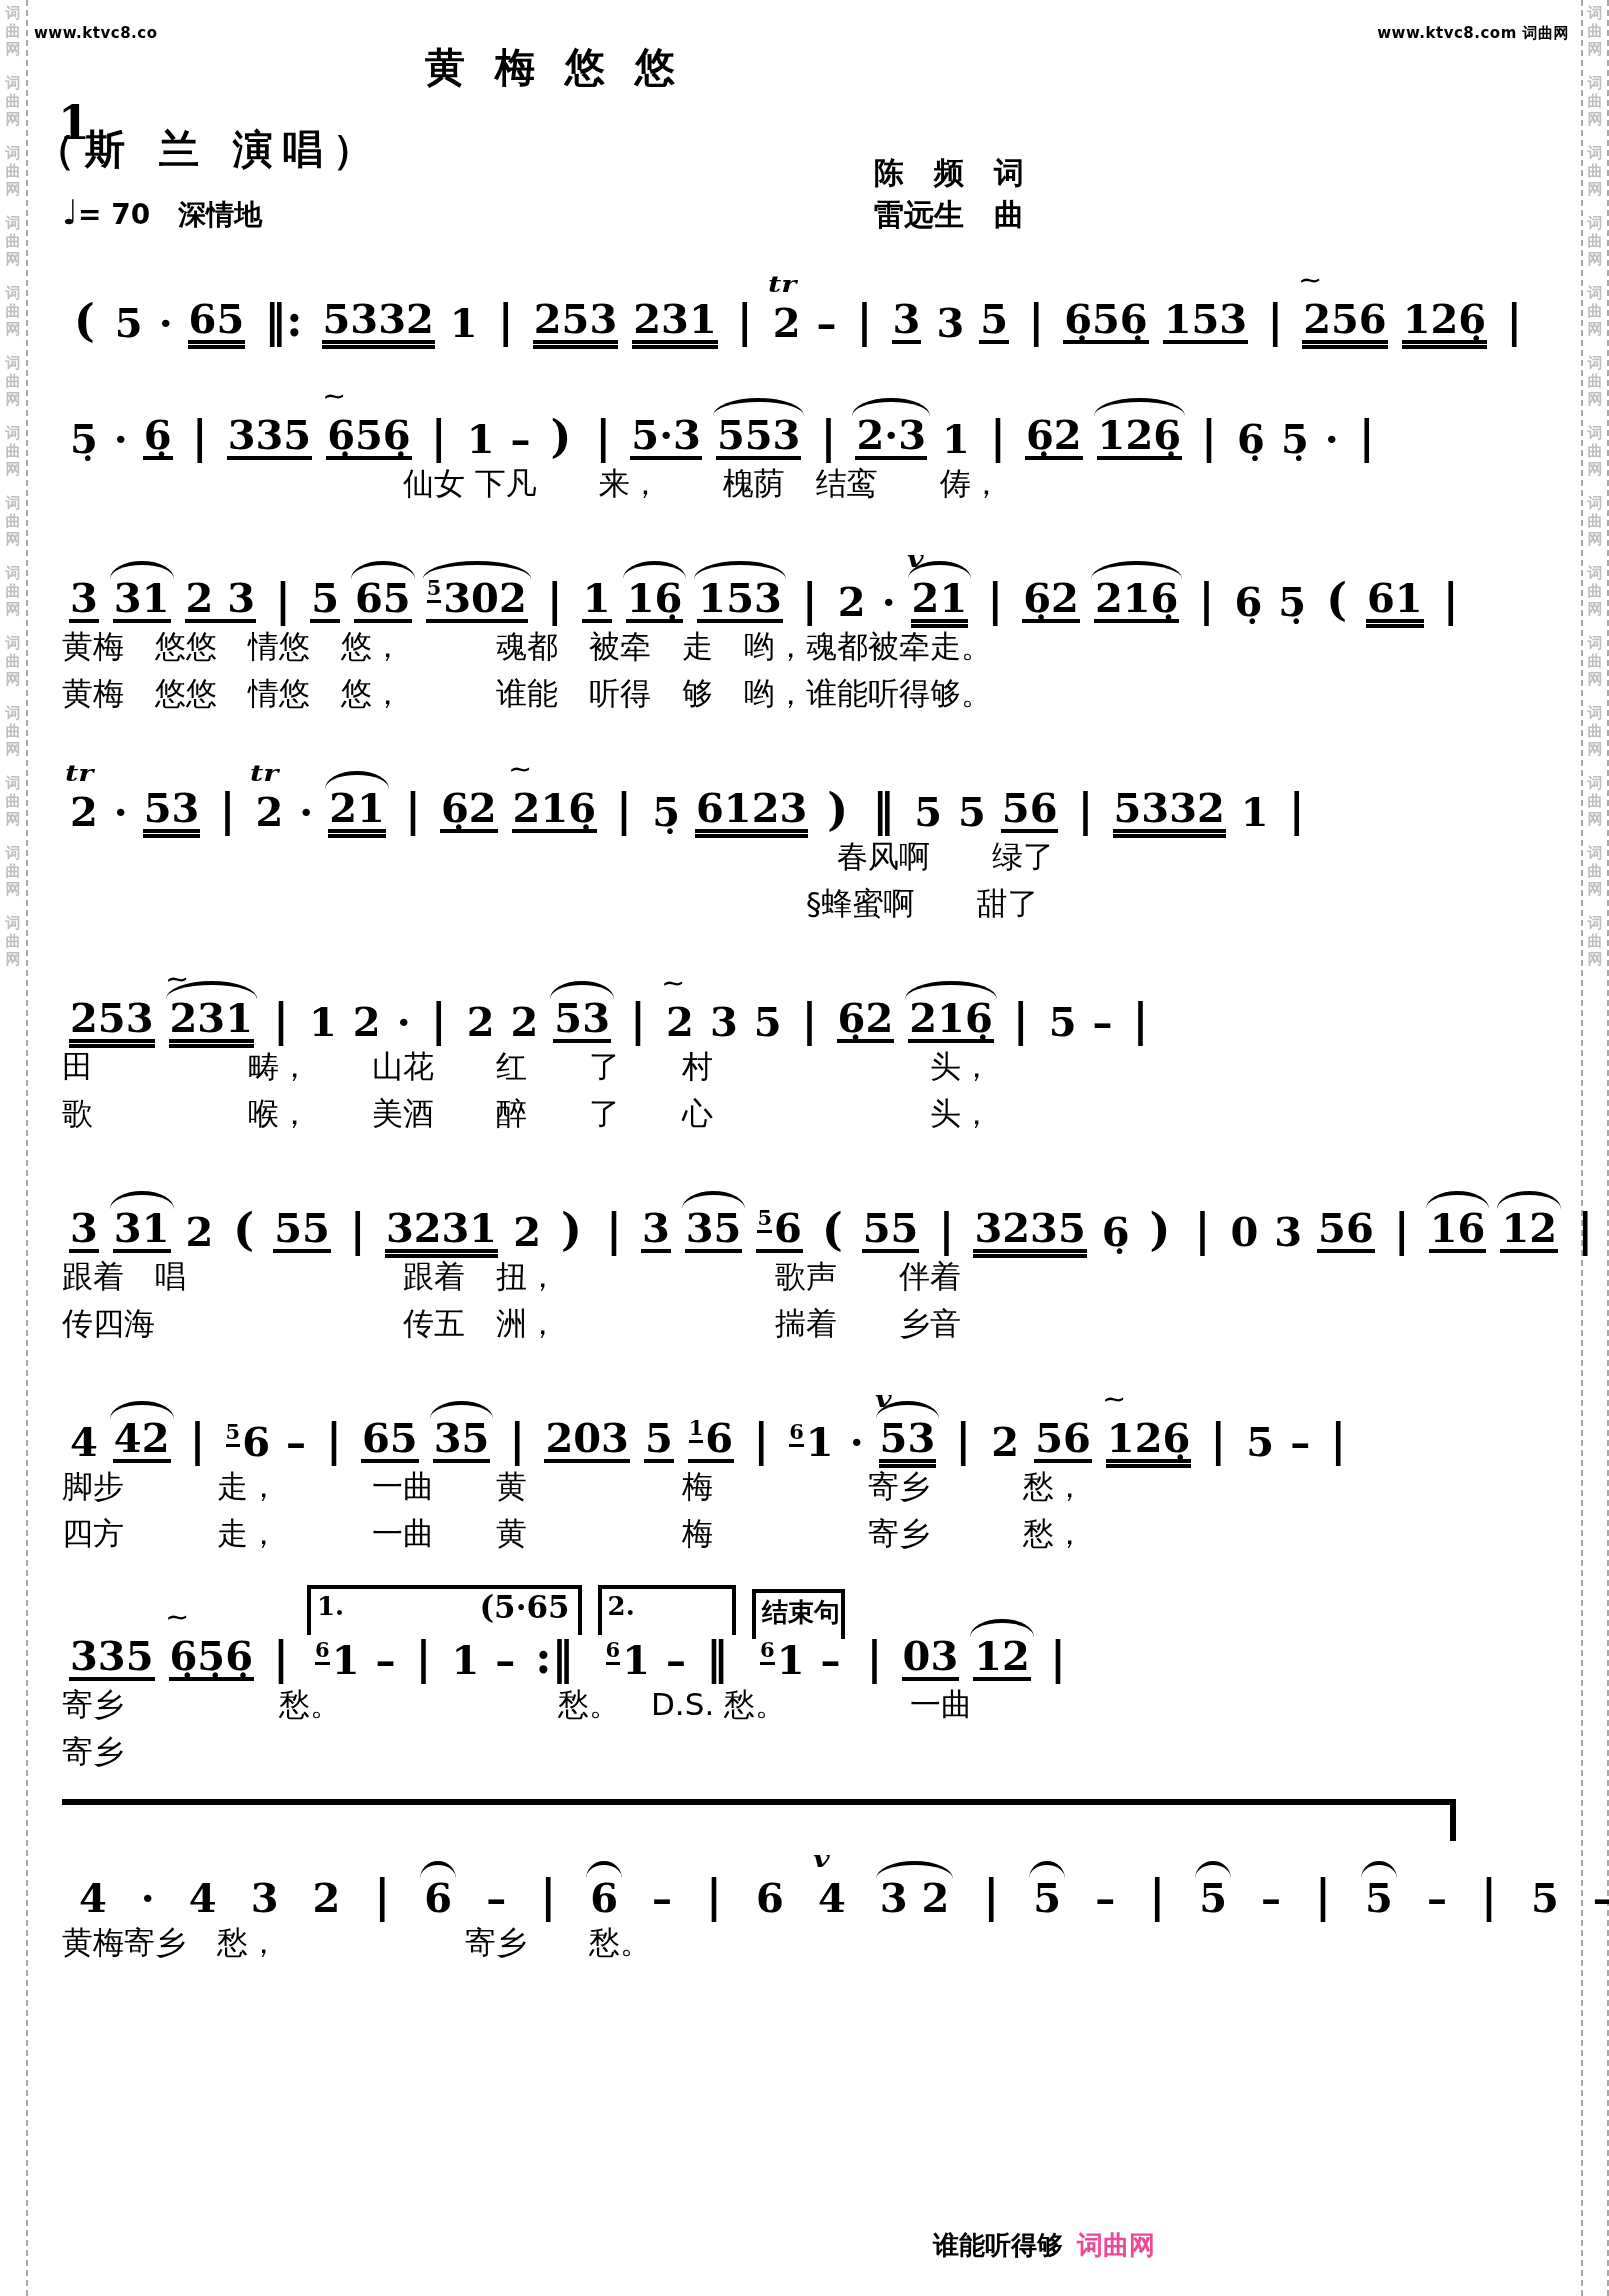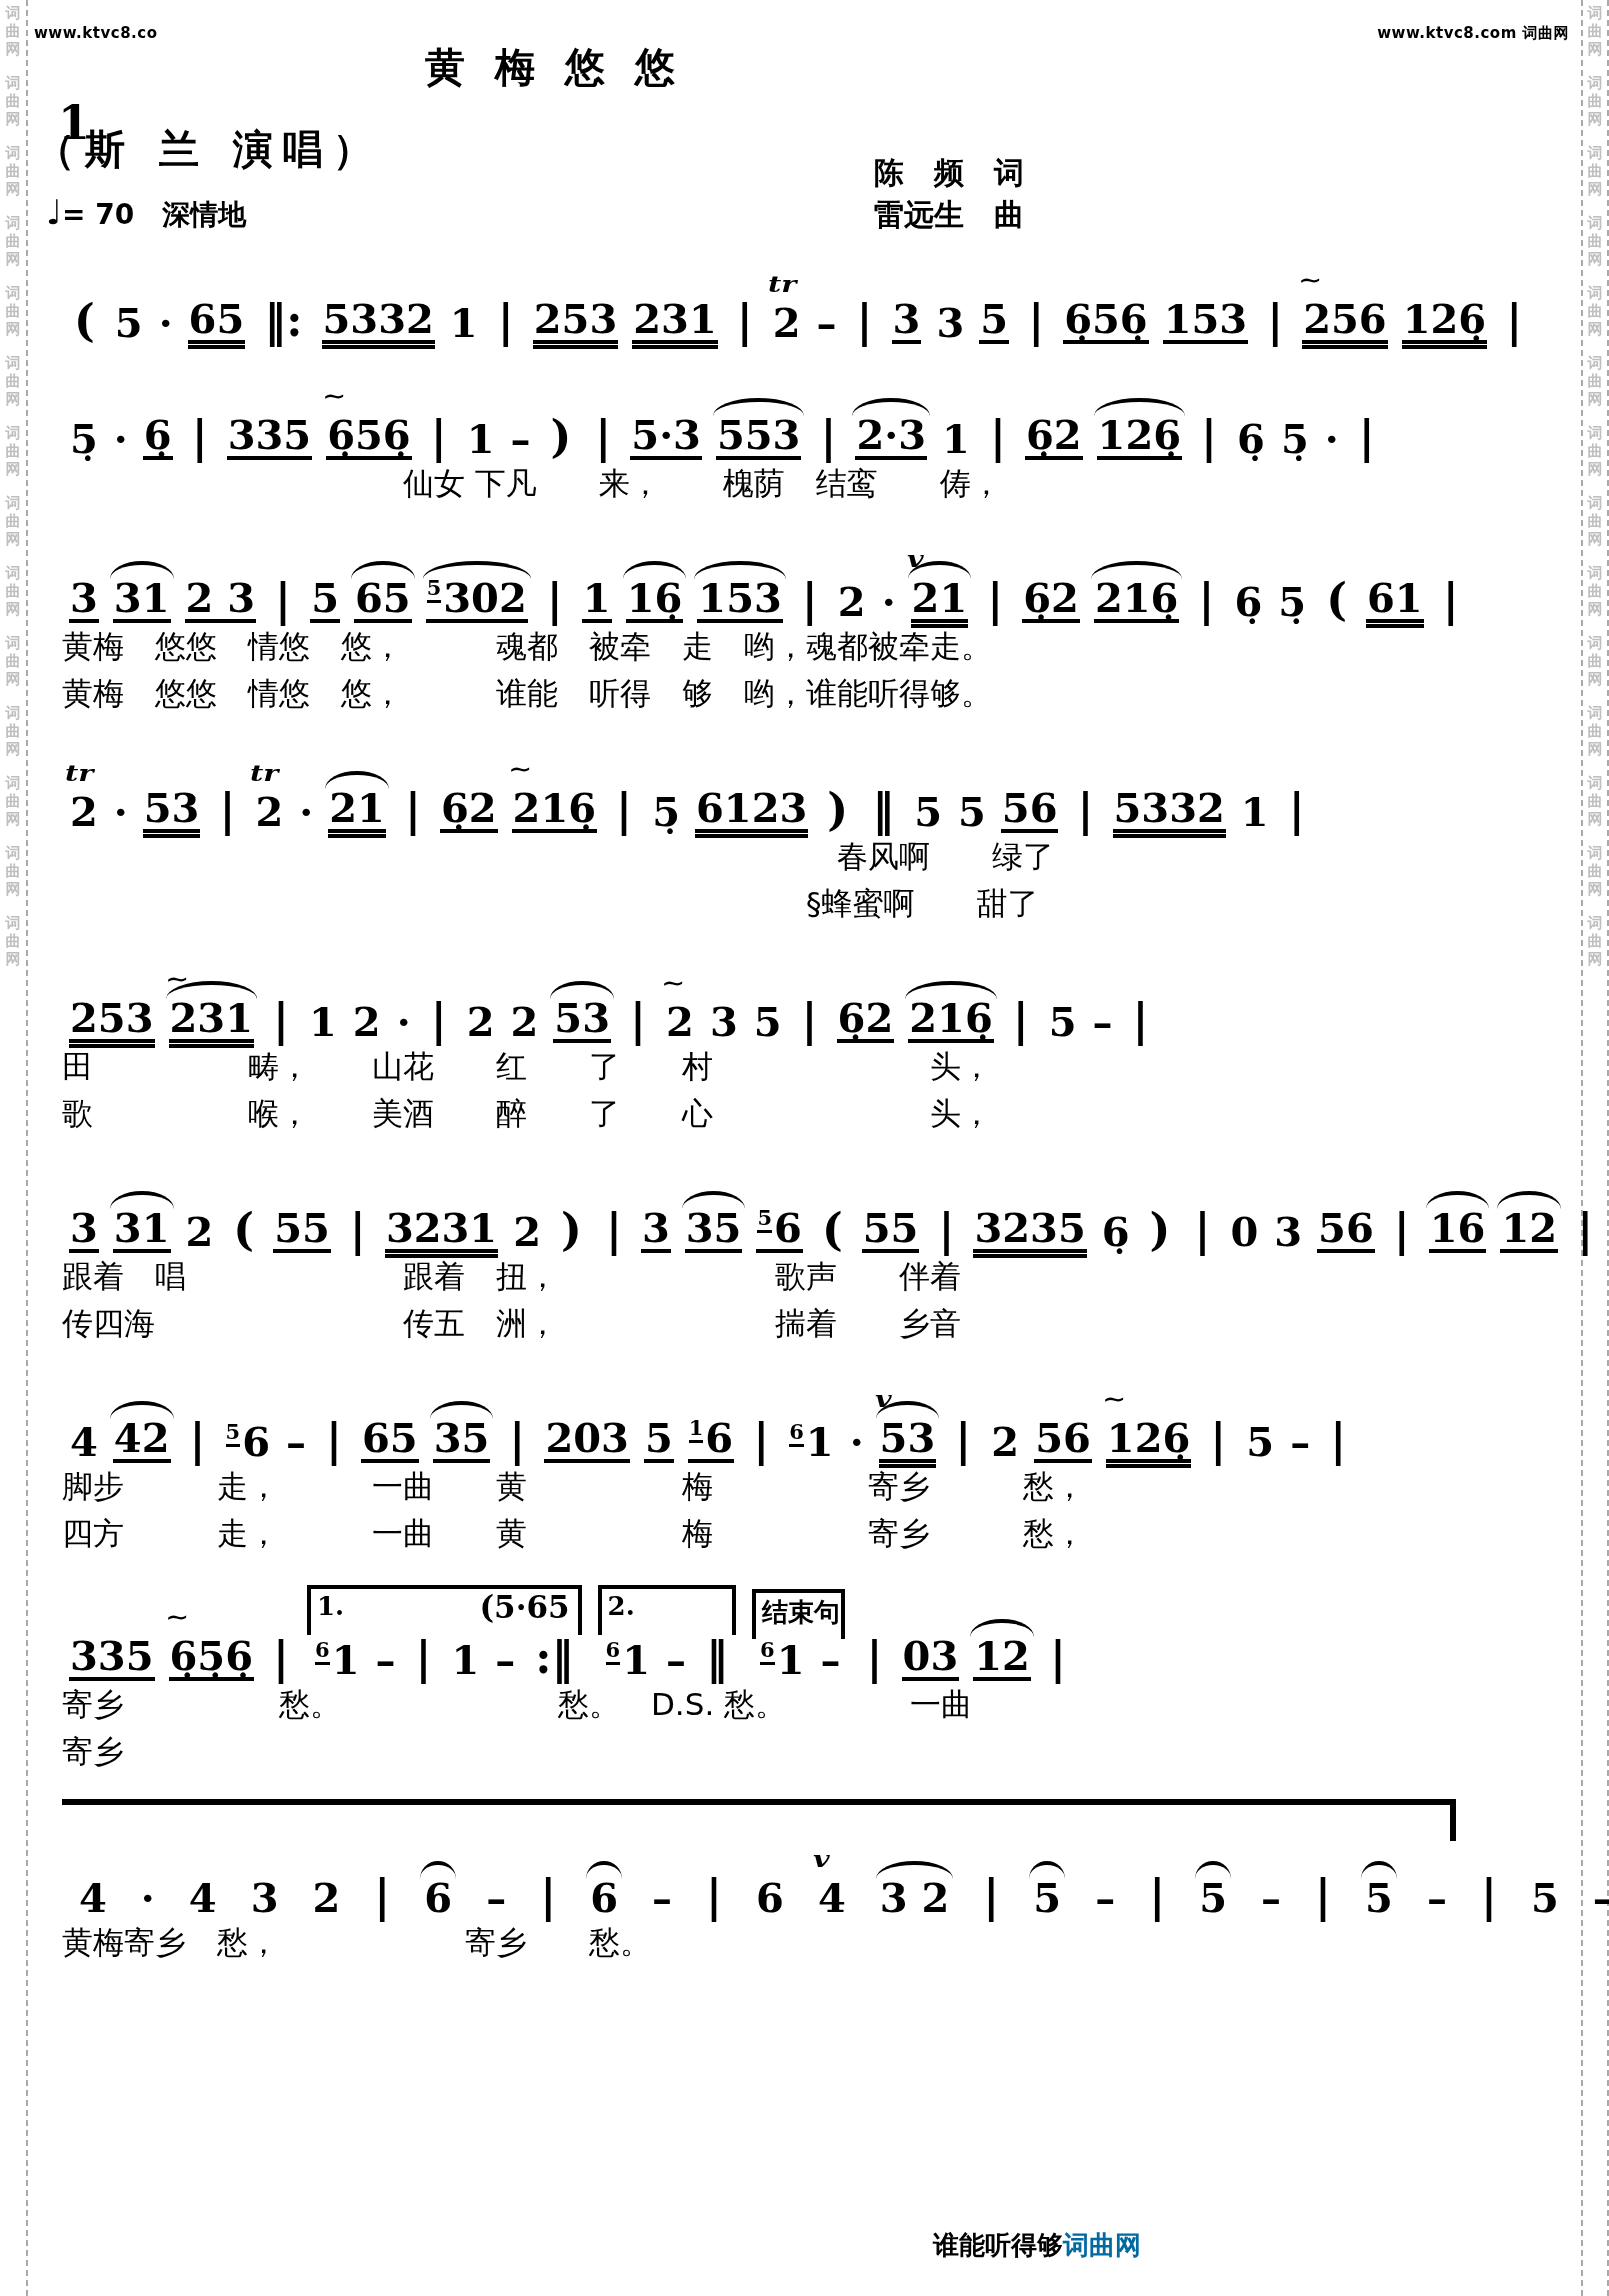--- a/index.html
+++ b/index.html
@@ -17,21 +17,21 @@
   .url-l{left:34px;}
   .url-r{right:40px;}
   .title{position:absolute;top:40px;left:35px;width:1060px;text-align:center;
          font-family:"DejaVu Serif",serif;font-weight:900;font-size:40px;letter-spacing:30px;}
   .subtitle{position:absolute;top:122px;left:35px;width:1060px;
             font-weight:700;font-size:40px;letter-spacing:10px;}
   .pageno{position:absolute;left:58px;top:96px;font-family:"DejaVu Serif",serif;
           font-weight:900;font-size:46px;}
   .credits{position:absolute;left:868px;top:116px;font-weight:700;font-size:30px;
            line-height:42px;white-space:pre;text-align:right;width:156px;margin-top:36px;}
-  .tempo{position:absolute;left:46px;top:192px;font-weight:700;font-size:28px;white-space:pre;}
+  .tempo{position:absolute;left:62px;top:192px;font-weight:700;font-size:28px;white-space:pre;}
   .tempo .nq{font-size:34px;font-family:"DejaVu Sans",sans-serif;}
   
   .score{position:absolute;left:62px;top:252px;width:1500px;}
   .sys{margin-bottom:24px;}
   .notes{display:flex;align-items:flex-end;min-height:92px;}
   .tok{position:relative;font-family:"DejaVu Serif",serif;font-weight:900;font-size:40px;
        line-height:1.05;margin:0 7px;padding:0 1px;white-space:pre;}
   .tok.u1{border-bottom:4px solid #000;}
   .tok.u2{border-bottom:4px solid #000;}
   .tok.u2::after{content:"";position:absolute;left:0;right:0;bottom:-9px;border-top:4px solid #000;}
@@ -52,21 +52,21 @@
         font-family:"DejaVu Serif",serif;}
   .vpick{position:absolute;top:8px;right:16px;font-style:normal;font-weight:900;font-size:31px;
         font-family:"DejaVu Serif",serif;}
   .vgrp .grow,.grp .grow{display:flex;align-items:flex-end;}
   .sys:nth-of-type(8) .notes{align-items:flex-end;}
   
   .sys:nth-of-type(9)::before{content:"";display:block;width:1388px;height:36px;
        border-top:6px solid #000;border-right:6px solid #000;margin:10px 0 -14px 0;}
   .sys:nth-of-type(9) .tok{margin:0 16px;}
   .footer{position:absolute;left:933px;top:2228px;font-size:26px;font-weight:700;white-space:pre;}
-  .footer .brand{color:#0369a1;}
+  .footer .brand{color:#ec4899;margin-left:14px;}
 </style>
 </head>
 <body>
 
 <div class="page">
 
   <div class="wm wm-left">
       <span>词</span>
       <span>曲</span>
       <span class="gap">网</span>

